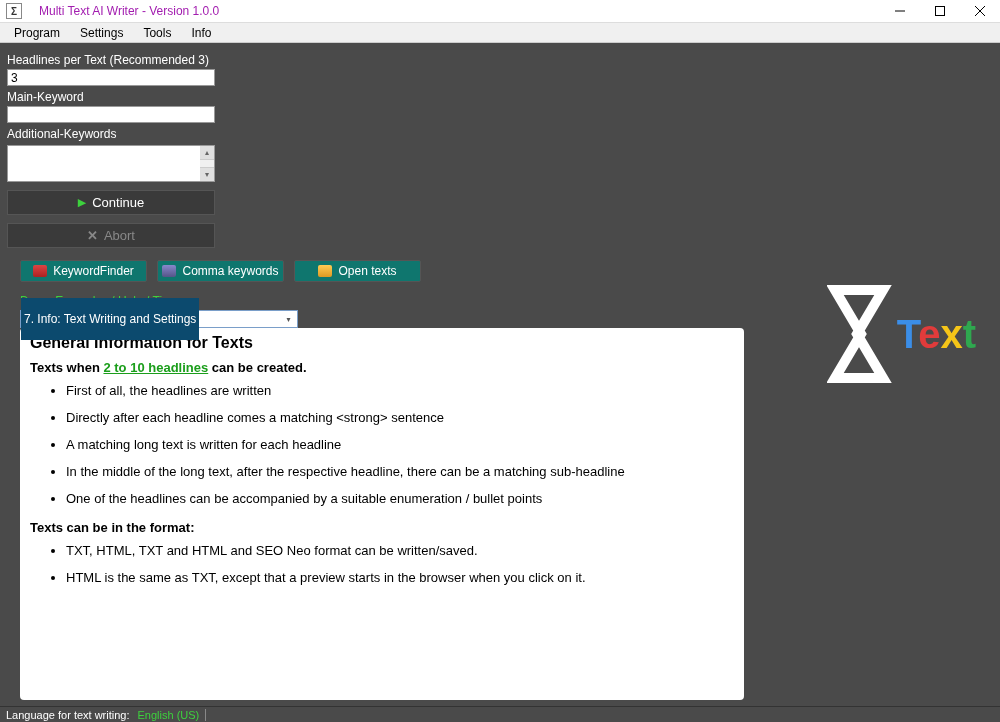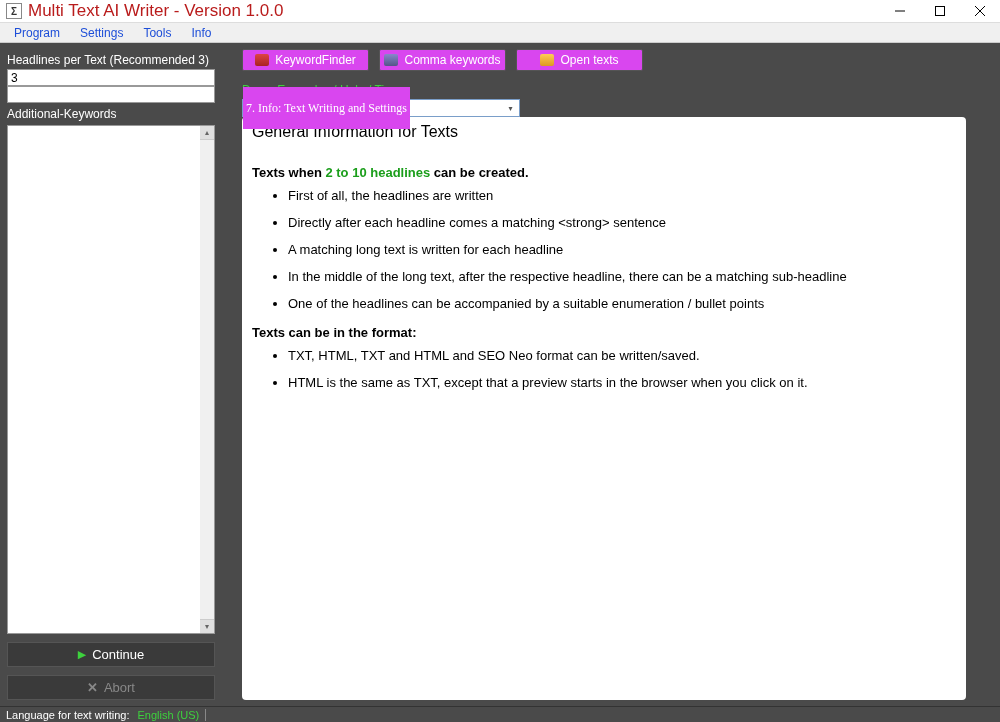--- a/index.html
+++ b/index.html
@@ -1,30 +1,30 @@
 <!DOCTYPE html>
 <html><head>
 <meta charset="utf-8">
 <style>
 * { box-sizing: border-box; margin: 0; padding: 0; }
 body { font-family: "Segoe UI", Tahoma, sans-serif; font-size: 12px; background: #fff; width: 1000px; height: 722px; overflow: hidden; }
 
 
 .titlebar { height: 23px; background: #fff; display: flex; align-items: center; border-bottom: 1px solid #ddd; }
 .titlebar .app-icon { width: 16px; height: 16px; margin: 0 6px; display: flex; align-items: center; justify-content: center; font-size: 10px; font-weight: bold; color: #333; border: 1px solid #888; }
-.titlebar .title { flex: 1; font-size: 17px; color: #b91c1c; }
+.titlebar .title { flex: 1; font-size: 12px; color: #a21caf; margin-left: 11px; }
 .titlebar .win-controls { display: flex; }
 .titlebar .win-btn { width: 40px; height: 23px; display: flex; align-items: center; justify-content: center; font-size: 13px; color: #000; }
 
 
 .menubar { height: 20px; background: #f0f0f0; display: flex; align-items: center; padding: 0 4px; border-bottom: 1px solid #ccc; }
-.menubar .menu-item { padding: 14px 10px; font-size: 12px; color: #1d4ed8; }
+.menubar .menu-item { padding: 14px 10px; font-size: 12px; color: #000000; }
 
 
-.main { display: flex; height: 663px; background: #4a4a4a; }
+.main { display: flex; height: 663px; background: #4a4a4a; flex-direction: column; }
 
 
 .sidebar { width: 222px; padding: 6px 7px; display: flex; flex-direction: column; }
 .sidebar label { color: #fff; font-size: 12px; margin-top: 4px; margin-bottom: 2px; }
 .sidebar input[type="text"] { width: 100%; height: 17px; border: 1px solid #999; padding: 0 3px; font-size: 12px; background: #fff; }
 .textarea-wrap { position: relative; flex: 1; margin-top: 2px; }
 .sidebar textarea { width: 100%; height: 100%; border: 1px solid #999; background: #fff; resize: none; font-size: 12px; padding: 2px; }
 .scrollbar-stub { position: absolute; right: 1px; top: 1px; bottom: 1px; width: 14px; background: #f0f0f0; }
 .scrollbar-stub .arrow { height: 14px; background: #e0e0e0; display: flex; align-items: center; justify-content: center; font-size: 8px; color: #666; }
 .scrollbar-stub .arrow.up { border-bottom: 1px solid #ccc; }
@@ -32,37 +32,37 @@
 
 .side-btn { width: 100%; height: 25px; margin-top: 8px; background: #3a3a3a; border: 1px solid #555; color: #fff; font-size: 13px; display: flex; align-items: center; justify-content: center; gap: 6px; }
 .side-btn.continue .play { color: #3dd13d; font-size: 11px; }
 .side-btn.abort { color: #888; }
 .side-btn.abort .x { color: #888; font-weight: bold; }
 
 
 .content { flex: 1; padding: 6px 20px 6px 20px; position: relative; display: flex; flex-direction: column; }
 
 .toolbar { display: flex; gap: 10px; margin-bottom: 12px; }
-.tool-btn { width: 127px; height: 22px; background: #d946ef; border: 1px solid #555; color: #fff; font-size: 12px; display: flex; align-items: center; justify-content: center; gap: 6px; border-radius: 2px; }
+.tool-btn { width: 127px; height: 22px; background: #0f766e; border: 1px solid #555; color: #fff; font-size: 12px; display: flex; align-items: center; justify-content: center; gap: 6px; border-radius: 2px; }
 .tool-btn .ticon { width: 14px; height: 12px; display: inline-block; }
 .ticon.kf { background: linear-gradient(#d44, #a22); border-radius: 2px; }
 .ticon.ck { background: linear-gradient(#88c, #558); border-radius: 2px; }
 .ticon.ot { background: linear-gradient(#fc5, #d92); border-radius: 2px; }
 
 .demo-label { color: #3dd13d; font-size: 12px; margin-bottom: 2px; }
 .combo { width: 278px; height: 18px; background: #fff; border: 1px solid #7a9ec9; display: flex; align-items: center; position: relative; }
-.combo .selected { background: #d946ef; color: #fff; padding: 13px 3px; font-size: 12px; line-height: 16px; font-family: Liberation Serif, serif; }
+.combo .selected { background: #0c4a6e; color: #fff; padding: 13px 3px; font-size: 12px; line-height: 16px; }
 .combo .arrow { position: absolute; right: 2px; top: 2px; width: 13px; height: 13px; display: flex; align-items: center; justify-content: center; font-size: 8px; color: #555; }
 
 .hints-label { color: #ddd; font-size: 14px; font-weight: bold; margin-top: 14px; margin-bottom: 3px; }
 
 .doc { background: #fff; border-radius: 4px; padding: 6px 10px 10px 10px; flex: 1; overflow: auto; max-width: 724px; }
-.doc h2 { font-size: 16px; font-weight: normal; font-family: Arial, sans-serif; margin-bottom: 24px; }
+.doc h2 { font-size: 16px; font-weight: bold; font-family: Arial, sans-serif; margin-bottom: 8px; }
 .doc p { font-size: 13px; font-family: Arial, sans-serif; margin-bottom: 8px; }
-.doc .green { color: #1b9e1b; font-weight: bold; }
+.doc .green { color: #1b9e1b; font-weight: bold; text-decoration: underline; }
 .doc ul { margin: 6px 0 14px 36px; }
 .doc li { font-size: 13px; font-family: Liberation Sans, sans-serif; margin-bottom: 12px; }
 
 
 .logo { position: absolute; top: 30px; right: 24px; display: flex; align-items: center; }
 .logo .txt { font-size: 40px; font-weight: bold; font-family: Arial, sans-serif; }
 .logo .t1 { color: #3b8ee8; }
 .logo .t2 { color: #e03b3b; }
 .logo .t3 { color: #f5c518; }
 .logo .t4 { color: #2fa84f; }
@@ -102,20 +102,21 @@
   <div class="menu-item">Settings</div>
   <div class="menu-item">Tools</div>
   <div class="menu-item">Info</div>
 </div>
 
 <div class="main">
 
   <div class="sidebar">
     <label>Headlines per Text (Recommended 3)</label>
     <input type="text" value="3" style="">
+    <label>Main-Keyword</label>
     <input type="text" value="" style="">
     <label>Additional-Keywords</label>
     <div class="textarea-wrap">
       <textarea style=""></textarea>
       <div class="scrollbar-stub">
         <div class="arrow up">▴</div>
         <div class="arrow down">▾</div>
       </div>
     </div>
     <button class="side-btn continue">
@@ -164,20 +165,28 @@
         <li>In the middle of the long text, after the respective headline, there can be a matching sub-headline</li>
         <li>One of the headlines can be accompanied by a suitable enumeration / bullet points</li>
       </ul>
       <p><strong>Texts can be in the format:</strong></p>
       <ul>
         <li>TXT, HTML, TXT and HTML and SEO Neo format can be written/saved.</li>
         <li>HTML is the same as TXT, except that a preview starts in the browser when you click on it.</li>
       </ul>
     </div>
 
+    <div class="logo">
+      <svg width="70" height="100" viewBox="0 0 70 100">
+        <path d="M8 6 H56 L30 50 L56 94 H8 L34 50 Z" fill="none" stroke="#fff" stroke-width="10" stroke-linejoin="miter"></path>
+      </svg>
+      <span class="txt">
+        <span class="t1">T</span><span class="t2">e</span><span class="t3">x</span><span class="t4">t</span>
+      </span>
+    </div>
 
   </div>
 </div>
 
 <div class="statusbar">
   <span>Language for text writing: </span>
   <span class="lang">English (US)</span>
   <span class="divider"></span>
 </div>
 

